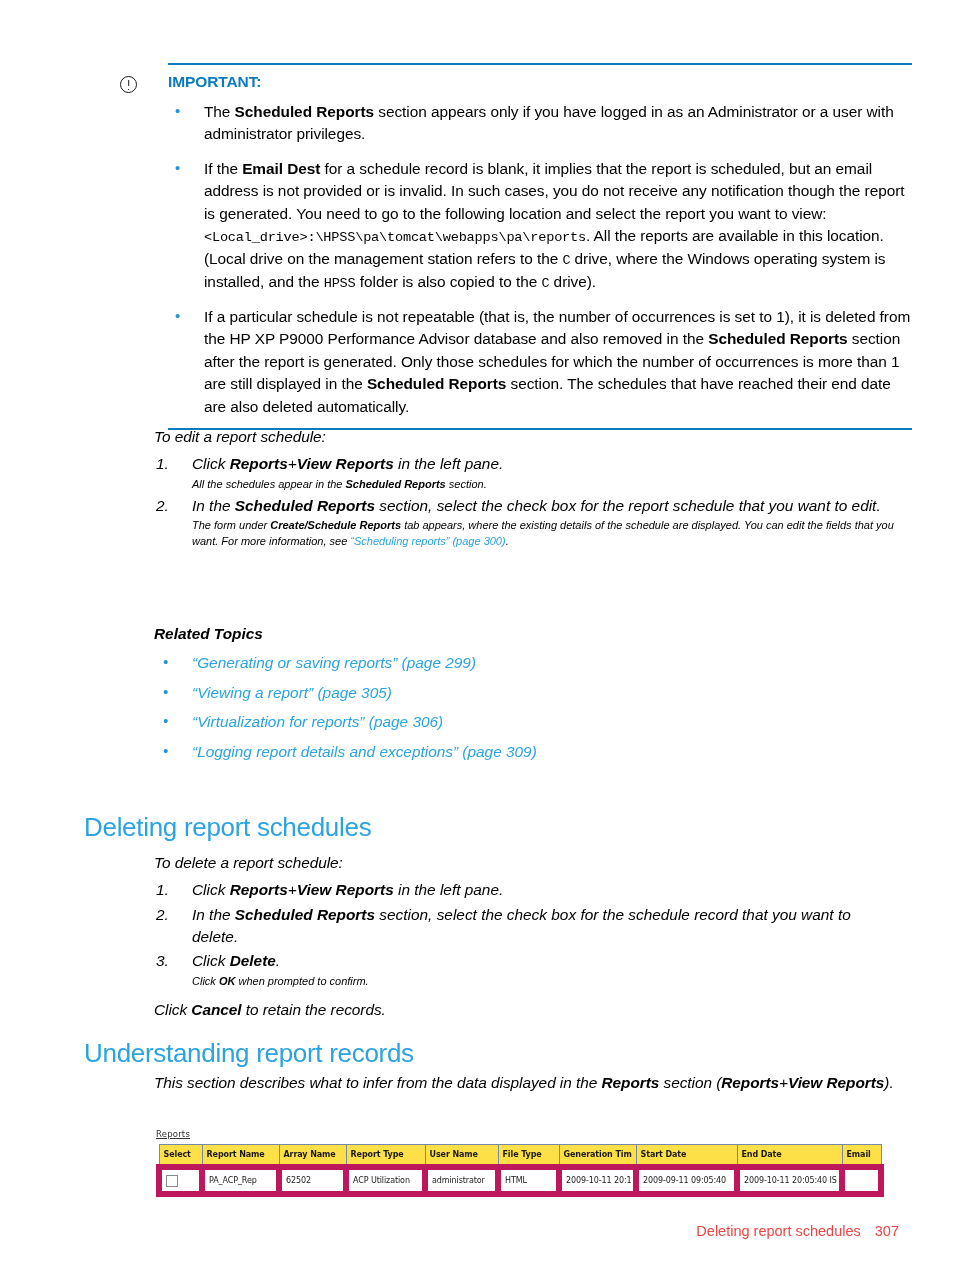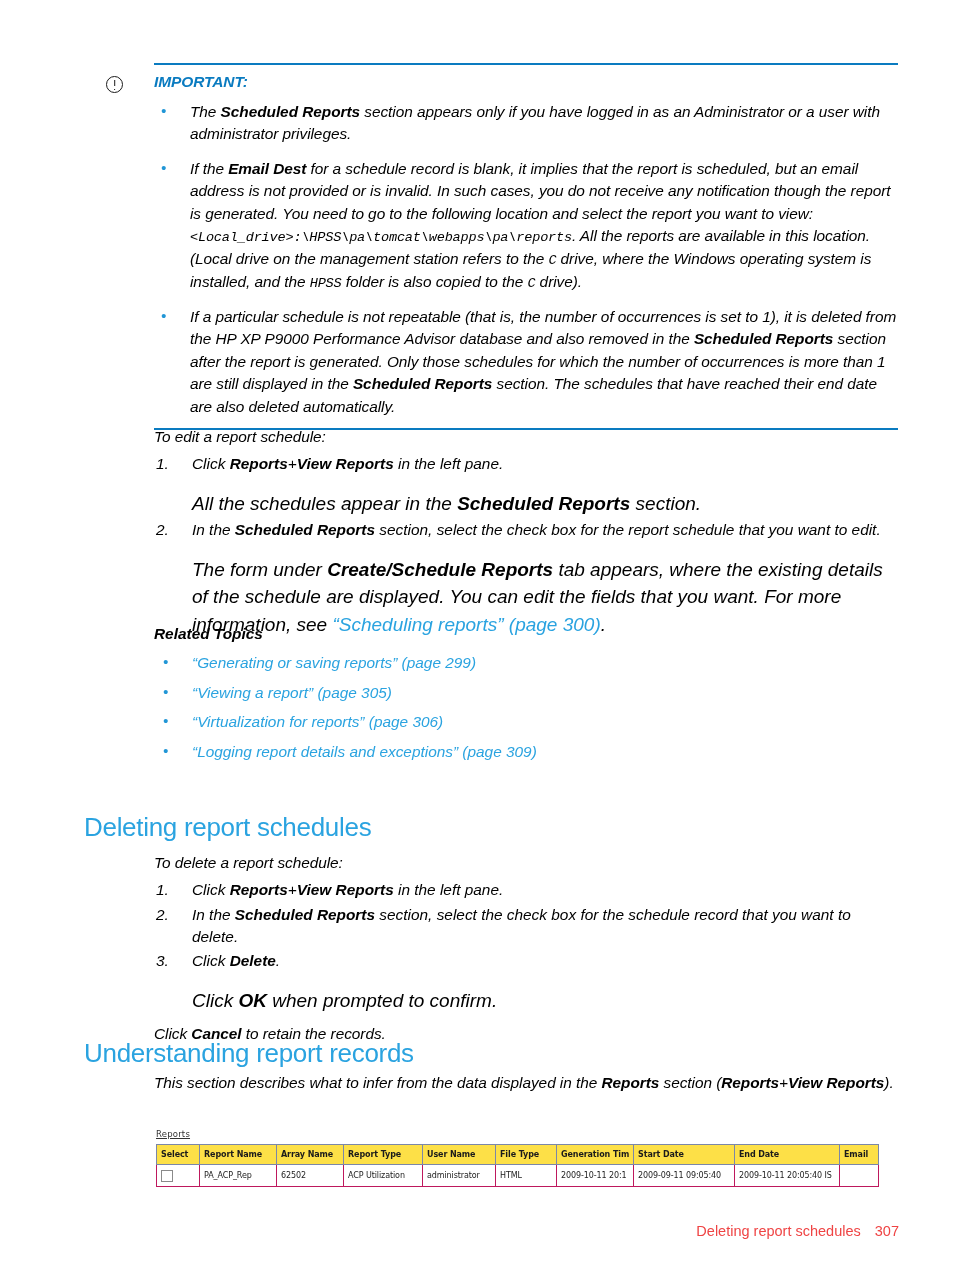--- a/index.html
+++ b/index.html
@@ -18,24 +18,23 @@
   .page {
     position: absolute;
     left: 0; top: 0;
     width: 954px;
     height: 1271px;
   }
 
   
   .note-block {
     position: absolute;
-    left: 154px;
+    left: 168px;
     top: 63px;
     width: 744px;
-    font-style: italic;
   }
   .note-rule {
     height: 0;
     border-top: 2px solid #0a7bc0;
     width: 100%;
   }
   .note-rule.bottom { margin-top: 6px; }
   .note-body {
     position: relative;
     padding: 6px 0 2px 0;
@@ -136,23 +135,23 @@
     font-size: 15.4px;
     line-height: 1.45;
   }
   ol.proc > li::before {
     content: counter(step) ".";
     position: absolute;
     left: 2px;
     top: 0;
   }
   .sub-para {
-    margin-top: 14px;
+    margin-top: 1px;
     margin-bottom: 2px;
-    font-size: 19px;
+    font-size: 11px;
     line-height: 1.45;
   }
 
   
   .rel-heading {
     font-weight: bold;
     font-size: 15.4px;
     margin: 0 0 9px 0;
   }
   ul.link-list {
@@ -220,21 +219,21 @@
     border: 1px solid #7b87a8;
     font-weight: bold;
     text-align: left;
     padding: 3px 4px;
     height: 13px;
     white-space: nowrap;
     overflow: hidden;
     letter-spacing: -0.1px;
   }
   table.shot-table td {
-    border: 1px solid #be185d;
+    border: 6px solid #be185d;
     padding: 3px 4px;
     height: 15px;
     white-space: nowrap;
     overflow: hidden;
     letter-spacing: -0.1px;
   }
   .cb {
     display: inline-block;
     width: 10px;
     height: 10px;

